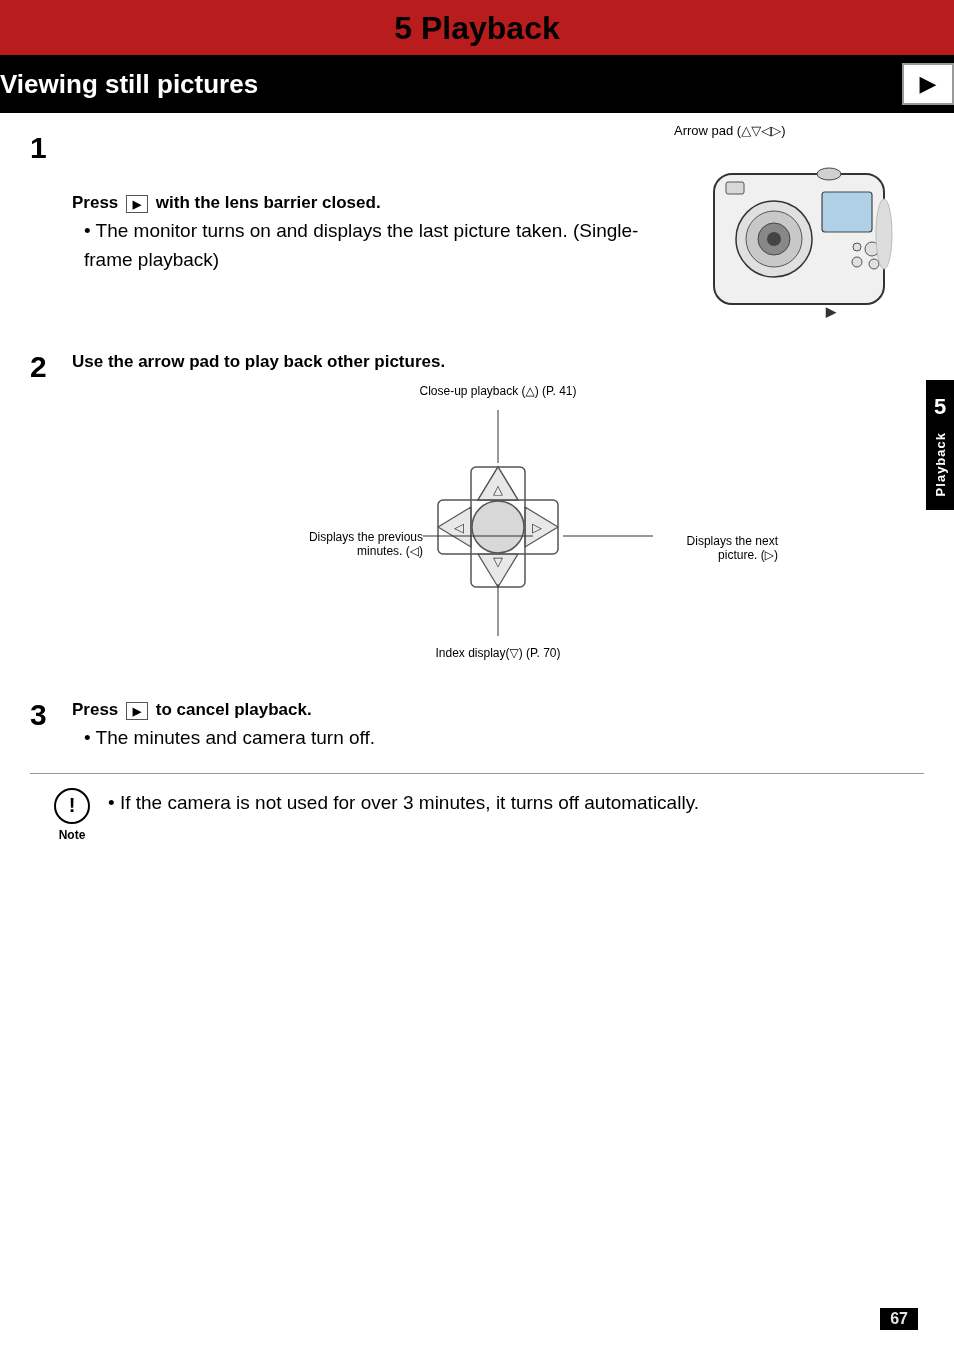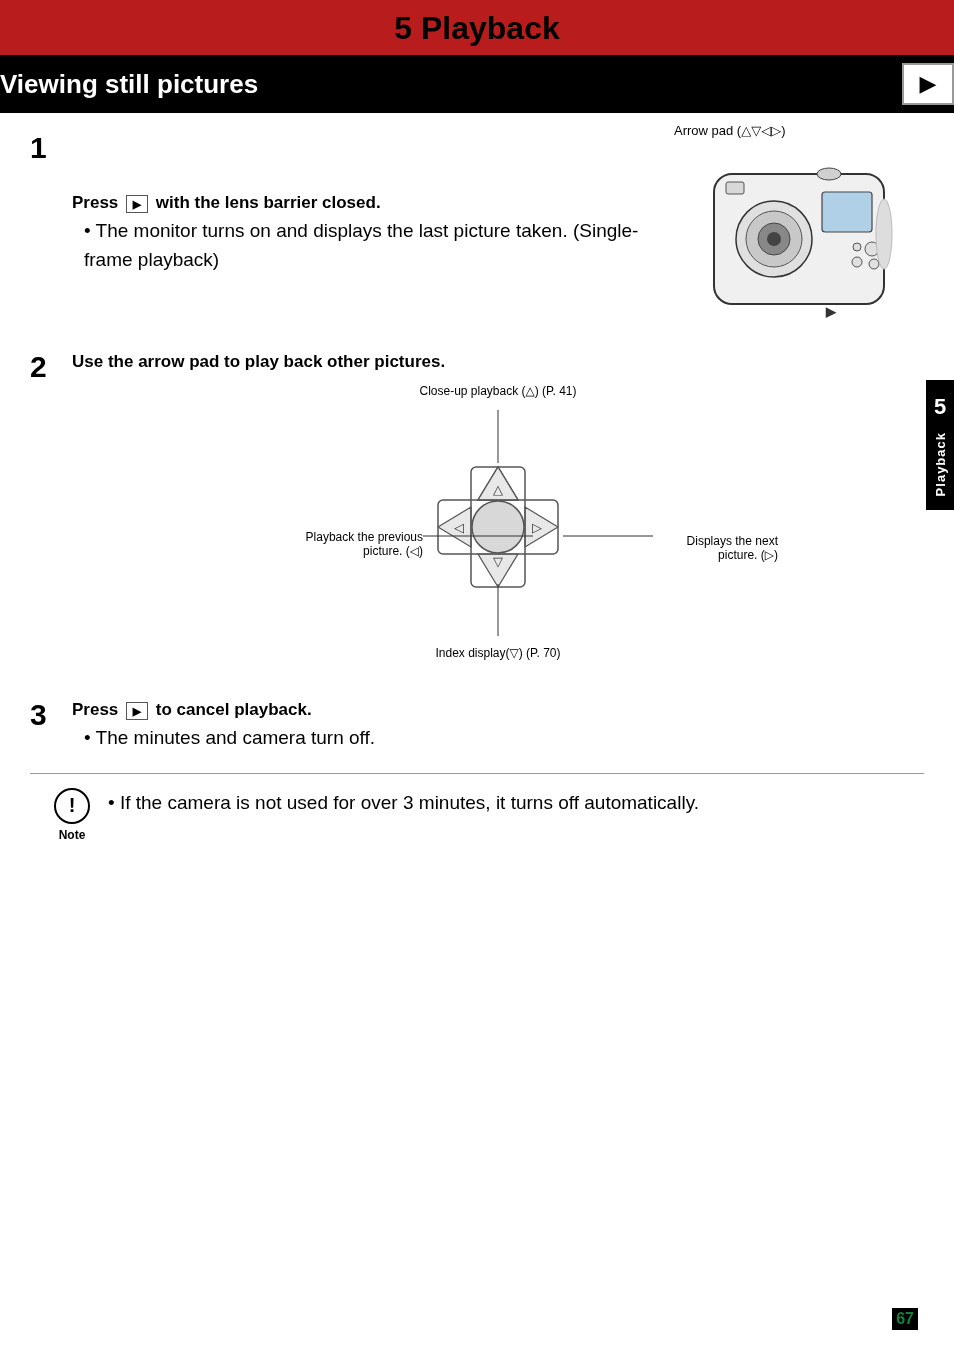--- a/index.html
+++ b/index.html
@@ -254,22 +254,22 @@
     }
 
     
     .page-number {
       position: absolute;
       bottom: 16px;
       right: 36px;
       font-size: 16px;
       font-weight: bold;
       background: #000;
-      color: #15803d;
-      padding: 2px 4px;
+      color: #e5e5e5;
+      padding: 2px 10px;
     }
   </style>
 </head>
 <body>
 
 <div class="page-title-bar">
   <h1>5 Playback</h1>
 </div>
 
 <div class="section-header">
@@ -331,22 +331,22 @@
     <div class="step-number">2</div>
     <div class="step-content">
       <div class="step-title">Use the arrow pad to play back other pictures.</div>
 
       <div class="step2-container">
         <div class="arrow-diagram">
 
           <div class="label-top" style="top:2px;">Close-up playback (△) (P. 41)</div>
 
           <div class="label-left" style="top:148px; left:-80px; transform:none; width:175px; text-align:right;">
-            <span>Playback the previous</span><br>
-            <span>picture. (◁)</span>
+            <span>Displays the previous</span><br>
+            <span>minutes. (◁)</span>
           </div>
 
           <div class="label-right" style="top:152px; right:-110px; transform:none; width:170px; text-align:right;">
             <span>Displays the next</span><br>
             <span>picture. (▷)</span>
           </div>
 
           <div class="label-bottom" style="bottom:2px;">Index display(▽) (P. 70)</div>
 
           <div class="arrowpad-center">

